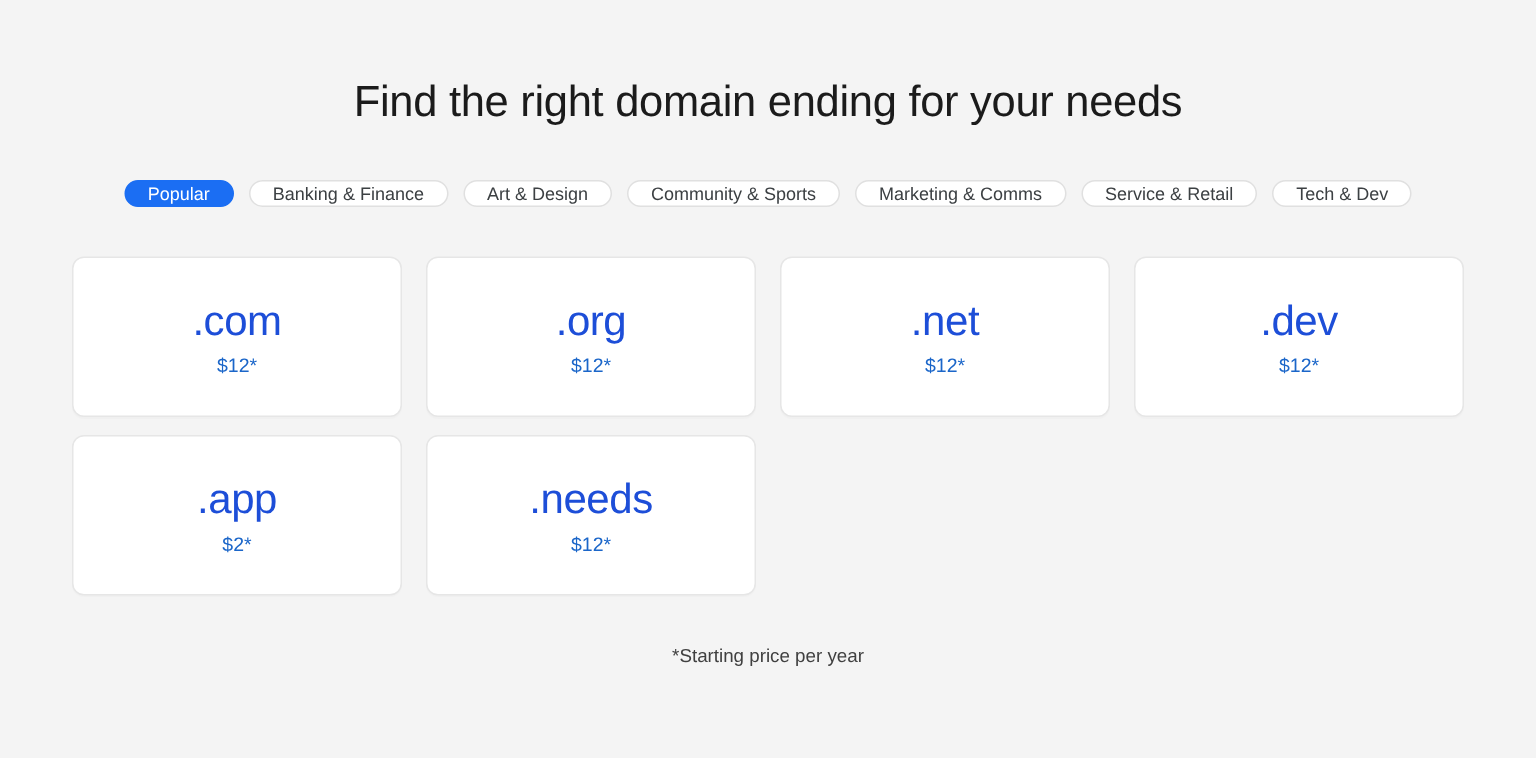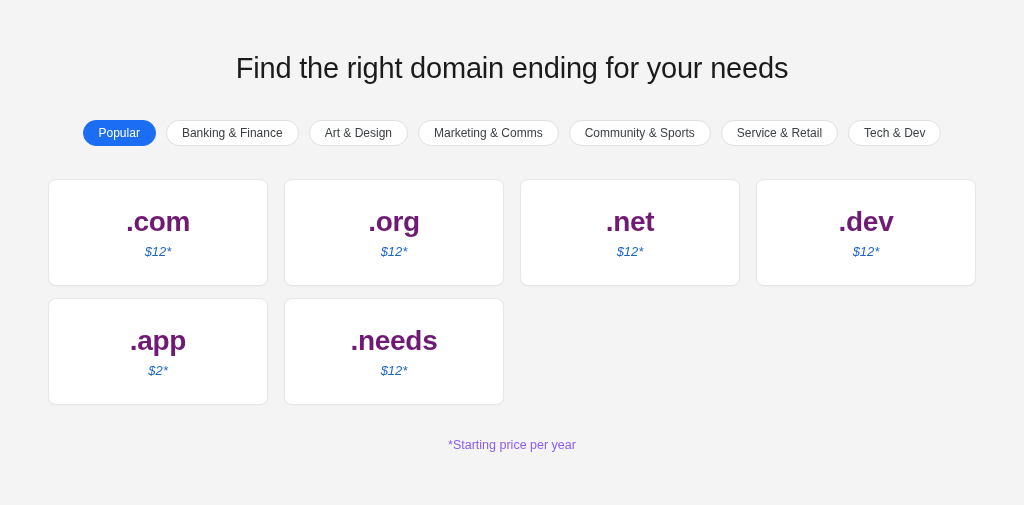--- a/index.html
+++ b/index.html
@@ -39,21 +39,21 @@
   .chips {
     display: flex;
     justify-content: center;
     align-items: center;
     gap: 10px;
     margin-top: 32px;
     padding: 0 24px;
   }
 
   .chip {
-    height: 26px;
+    height: 18px;
     display: inline-flex;
     align-items: center;
     justify-content: center;
     padding: 0 15px;
     border-radius: 13px;
     background: #ffffff;
     border: 1px solid #e0e0e0;
     font-size: 12px;
     line-height: 1;
     color: #3c4043;
@@ -86,55 +86,54 @@
     display: flex;
     flex-direction: column;
     align-items: center;
     justify-content: center;
     cursor: pointer;
     box-shadow: 0 1px 1px rgba(0,0,0,0.02);
   }
 
   .card-tld {
     font-size: 28px;
-    font-weight: 700;
-    color: #701a75;
+    font-weight: 400;
+    color: #1d4ed8;
     letter-spacing: -0.3px;
     line-height: 1.1;
   }
 
   .card-price {
     margin-top: 7px;
     font-size: 13px;
     color: #1b66c9;
     line-height: 1;
-    font-style: italic;
   }
 
   
   .footnote {
     margin-top: 33px;
     text-align: center;
     font-size: 12.5px;
-    color: #8b5cf6;
+    color: #404040;
   }
 </style>
 </head>
 <body>
 
 <div class="page">
 
   <h1 class="heading">Find the right domain ending for your needs</h1>
 
   <div class="chips">
       <button class="chip active">Popular</button>
       <button class="chip">Banking &amp; Finance</button>
       <button class="chip">Art &amp; Design</button>
+      <button class="chip">Community &amp; Sports</button>
       <button class="chip">Marketing &amp; Comms</button>
-      <button class="chip">Community &amp; Sports</button>
       <button class="chip">Service &amp; Retail</button>
       <button class="chip">Tech &amp; Dev</button>
     </div>
 
   <div class="grid">
       <div class="card">
         <div class="card-tld">.com</div>
         <div class="card-price">$12*</div>
       </div>
       <div class="card">

